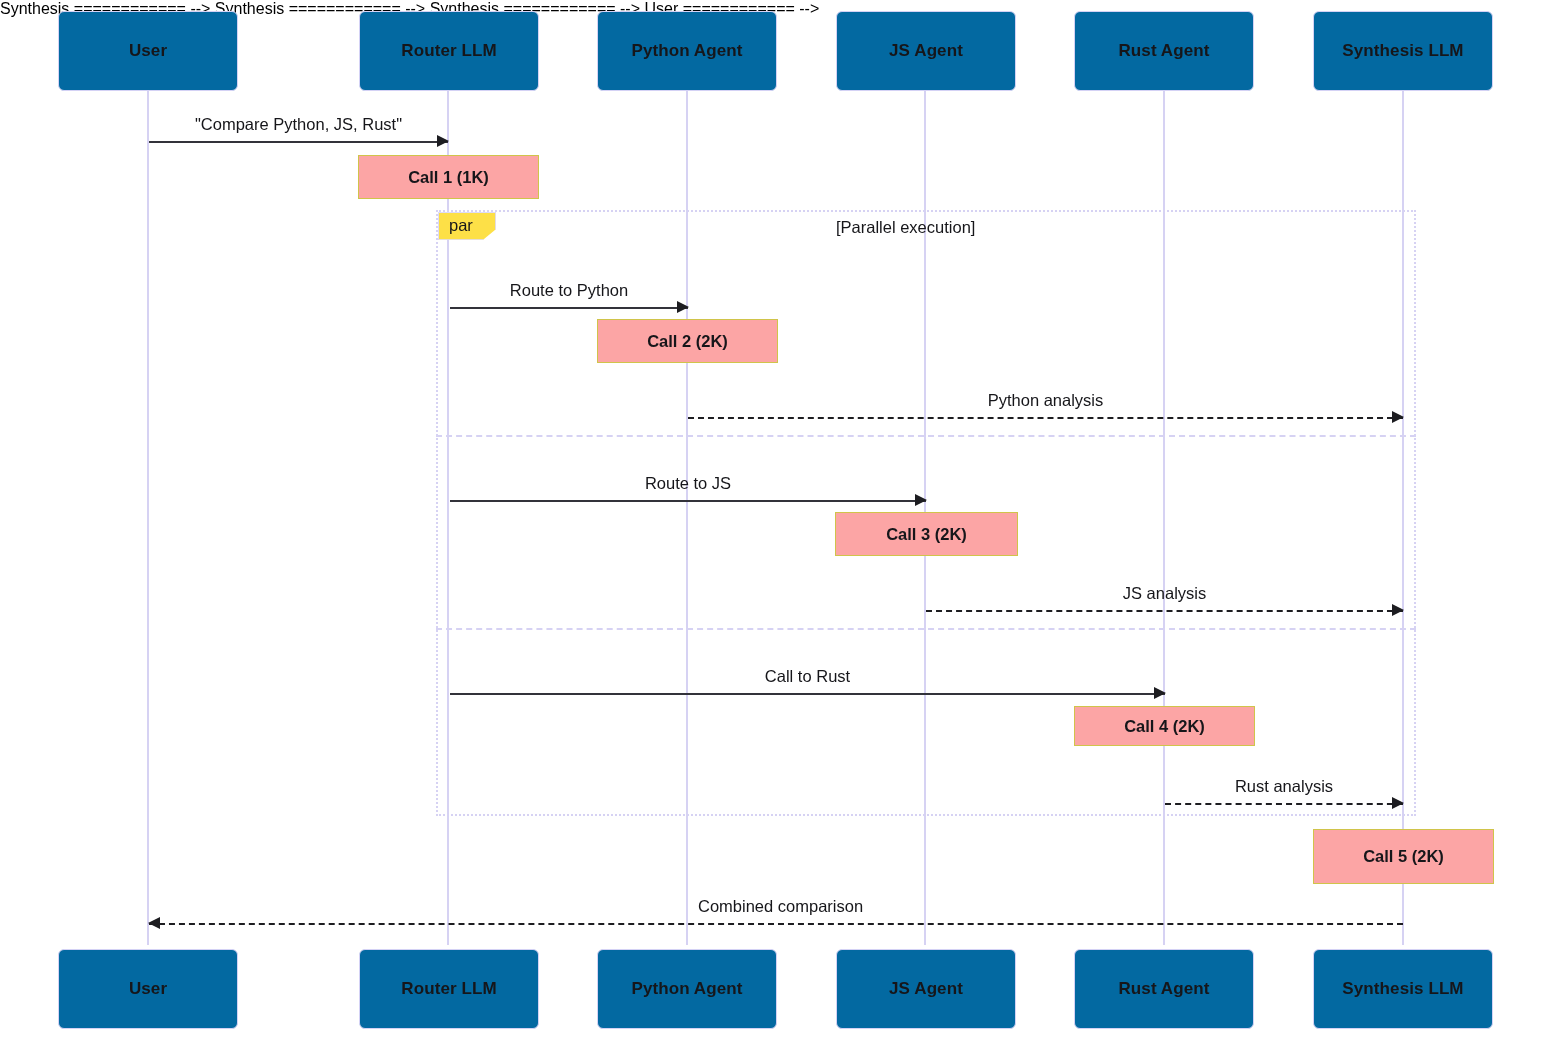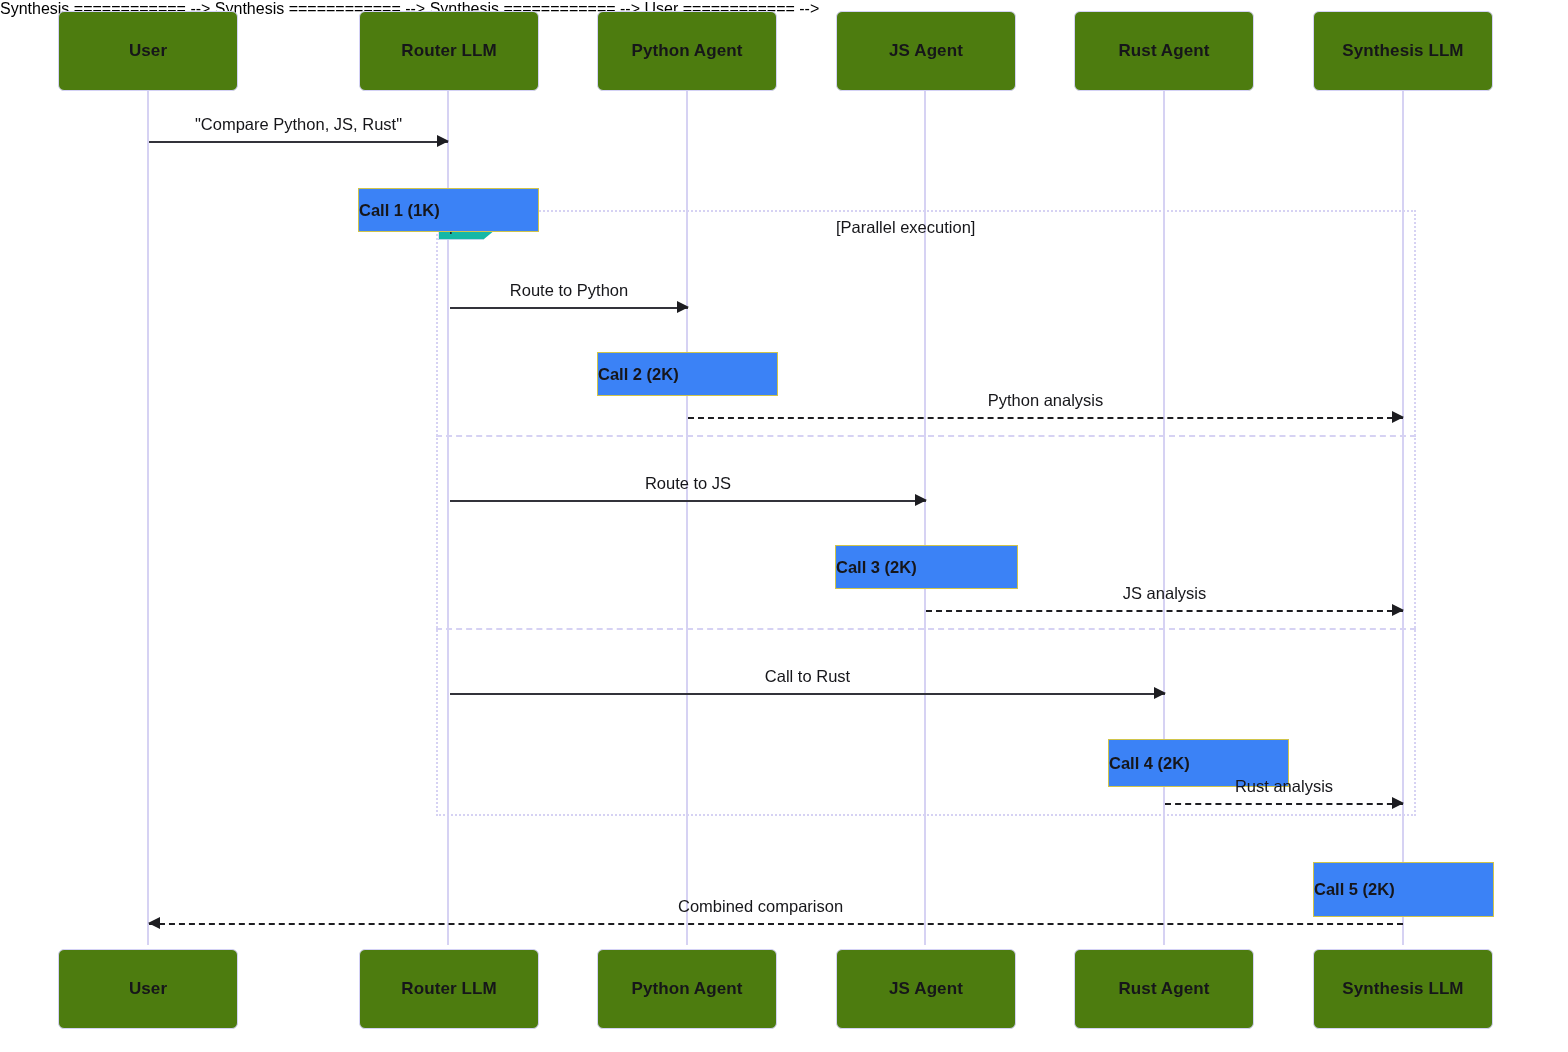--- a/index.html
+++ b/index.html
@@ -16,21 +16,21 @@
     width: 1568px;
     height: 1052px;
     background: #ffffff;
     overflow: hidden;
   }
 
   
   .actor-box {
     position: absolute;
     box-sizing: border-box;
-    background: #4d7c0f;
+    background: #0369a1;
     border: 1px solid #d4d2f5;
     border-radius: 6px;
     display: flex;
     align-items: center;
     justify-content: center;
     color: #16161a;
     font-size: 17px;
     font-weight: 700;
     letter-spacing: 0.1px;
   }
@@ -85,43 +85,42 @@
   .msg .label.center {
     left: 0;
     right: 0;
     text-align: center;
   }
 
   
   .note {
     position: absolute;
     box-sizing: border-box;
-    background: #3b82f6;
+    background: #fca5a5;
     border: 1px solid #d0c44a;
     display: flex;
     align-items: center;
-    justify-content: flex-start;
+    justify-content: center;
     font-size: 16.5px;
     font-weight: 700;
     color: #16161a;
-    margin-top: 33px;
   }
 
   
   .frag {
     position: absolute;
     box-sizing: border-box;
     border: 2px dotted #d6d2f3;
     background: transparent;
     pointer-events: none;
   }
   .frag-tab {
     position: absolute;
     box-sizing: border-box;
-    background: #14b8a6;
+    background: #fde047;
     border: 1px solid #dedbf8;
     color: #16161a;
     font-size: 16.5px;
     padding: 2px 22px 3px 10px;
     line-height: 1.25;
     clip-path: polygon(0 0, 100% 0, 100% 62%, 78% 100%, 0 100%);
   }
   .frag-title {
     position: absolute;
     font-size: 16.5px;
@@ -226,41 +225,41 @@
   </div>
 
   
   <div class="msg" style="left:450px; top:693px; width:715px;">
     <div class="line"></div>
     <div class="head right"></div>
     <div class="label center">Call to Rust</div>
   </div>
 
   
-  <div class="note" style="left:1108px; top:706px; width:181px; height:48px;">
+  <div class="note" style="left:1074px; top:706px; width:181px; height:40px;">
     <span>Call 4 (2K)</span>
   </div>
 
    Synthesis ============ --&gt;
   <div class="msg dashed" style="left:1165px; top:803px; width:238px;">
     <div class="line"></div>
     <div class="head right"></div>
     <div class="label center">Rust analysis</div>
   </div>
 
   
   <div class="note" style="left:1313px; top:829px; width:181px; height:55px;">
     <span>Call 5 (2K)</span>
   </div>
 
    User ============ --&gt;
   <div class="msg dashed" style="left:149px; top:923px; width:1254px;">
     <div class="line"></div>
     <div class="head left"></div>
-    <div class="label" style="left:529px;">Combined comparison</div>
+    <div class="label" style="left:549px;">Combined comparison</div>
   </div>
 
   
   <div class="actor-box" style="left:58px; top:949px; width:180px; height:80px;">
     <span>User</span>
   </div>
   <div class="actor-box" style="left:359px; top:949px; width:180px; height:80px;">
     <span>Router LLM</span>
   </div>
   <div class="actor-box" style="left:597px; top:949px; width:180px; height:80px;">

